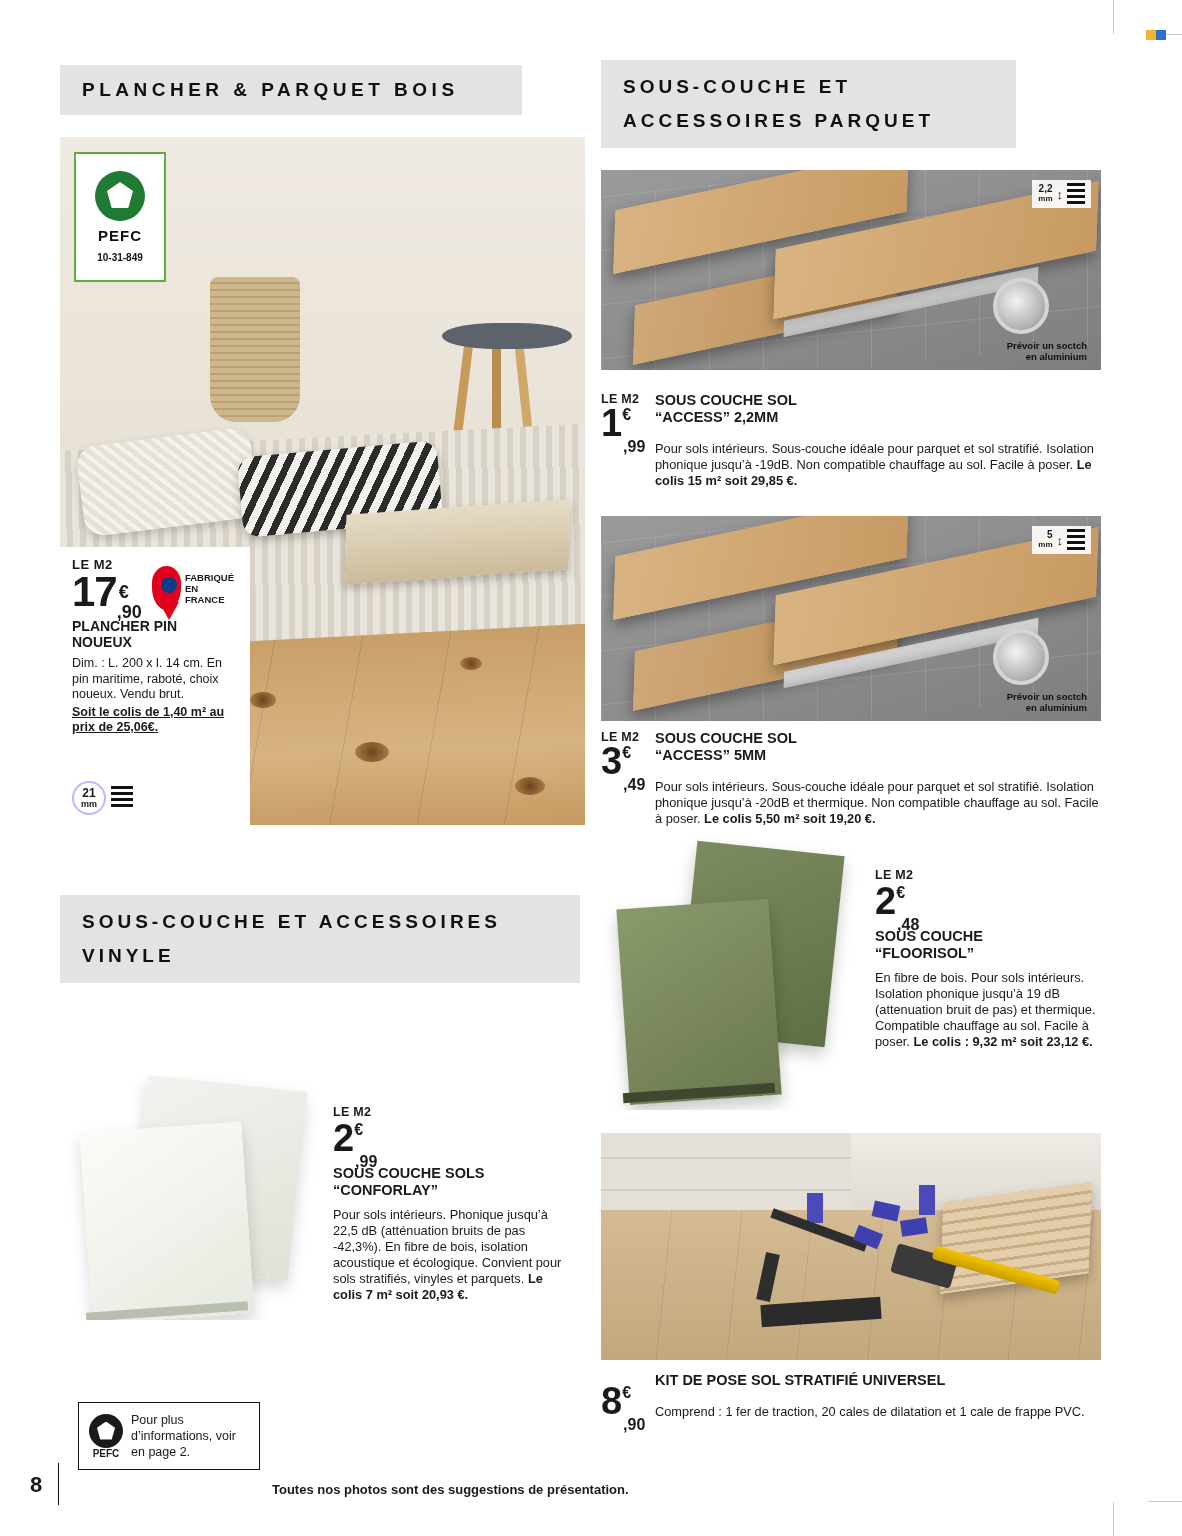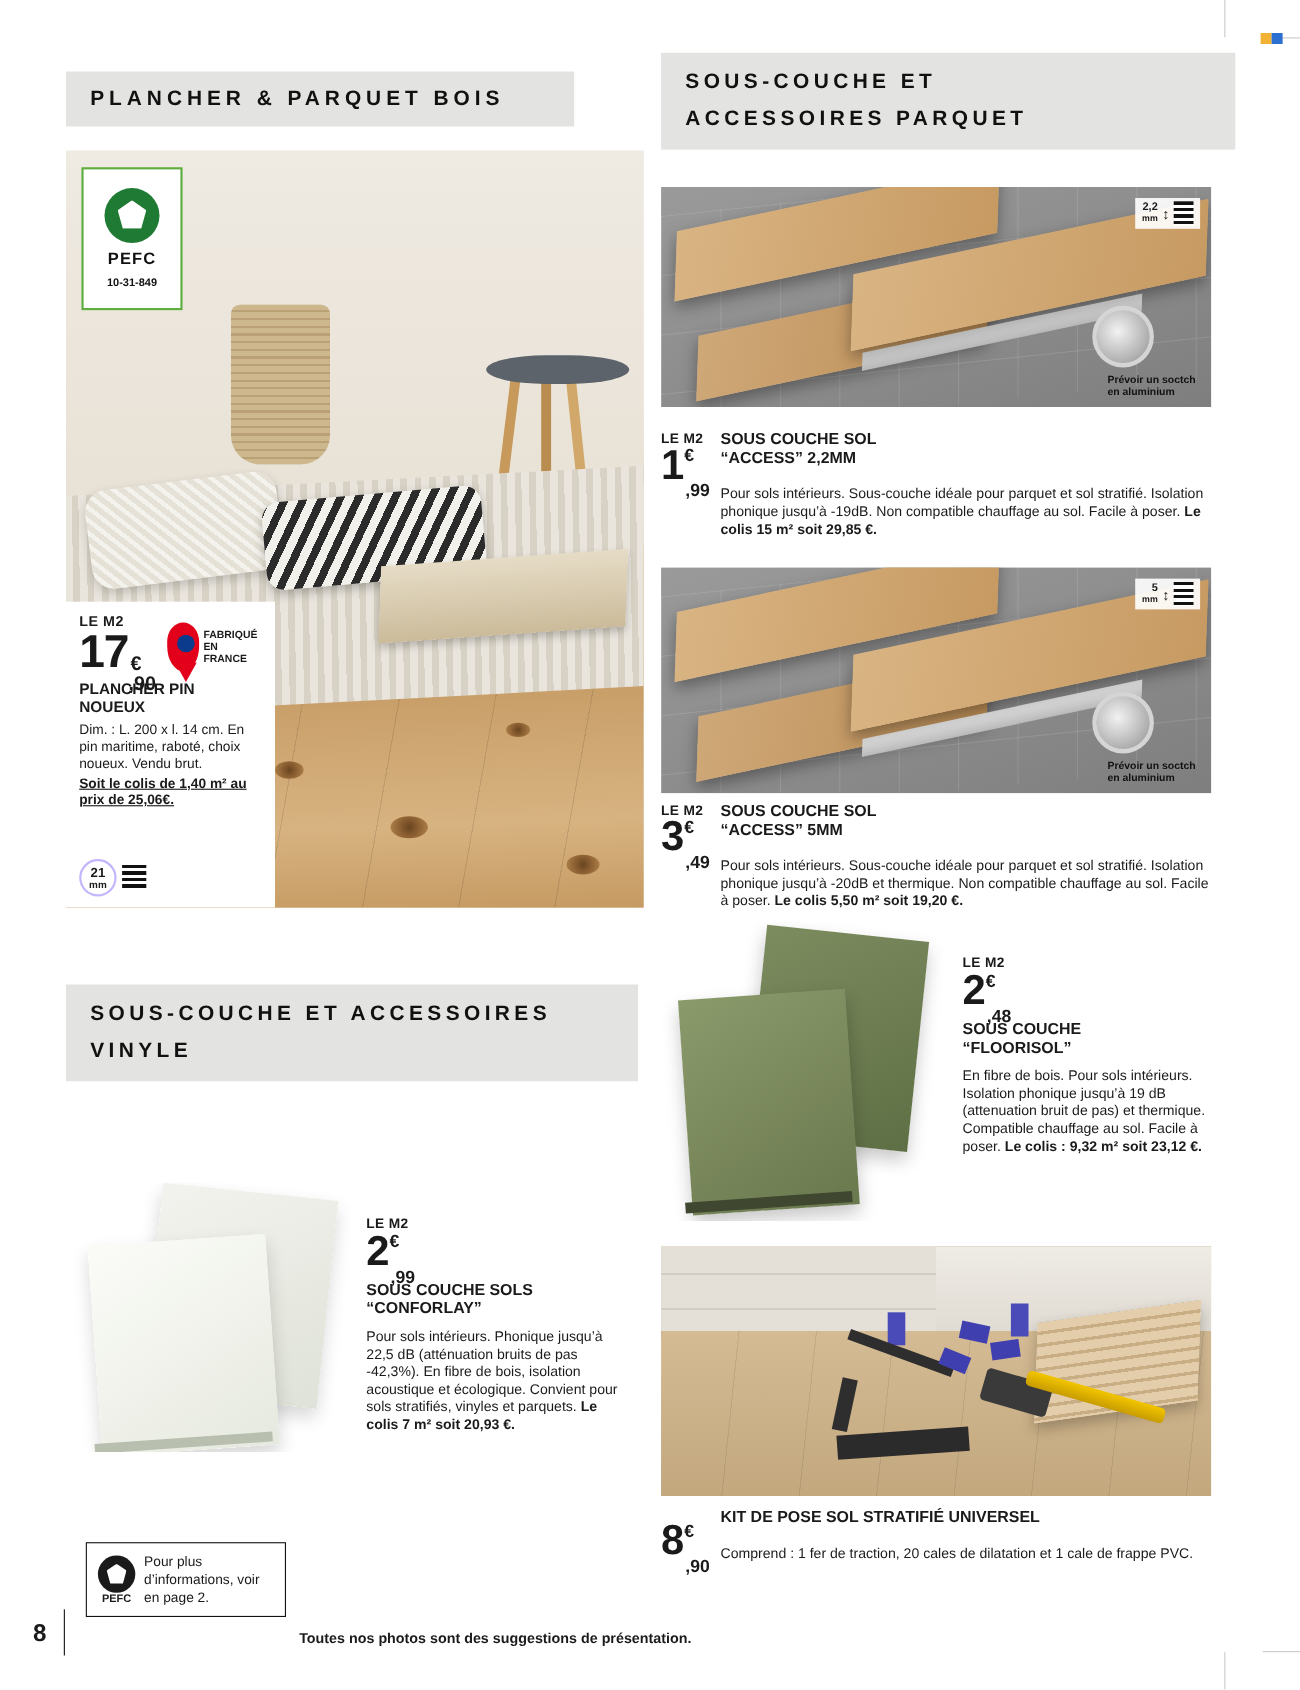--- a/index.html
+++ b/index.html
@@ -118,21 +118,21 @@
   }
   .pefc-badge .pefc-txt { font-weight:bold; font-size:15px; letter-spacing:1px; margin-top:6px; color:#111; }
   .pefc-badge .pefc-code { font-size:10px; font-weight:bold; margin-top:8px; color:#111; }
 
   
   .price-card {
     position:absolute; left: 60px; top: 547px; width: 190px; height: 278px;
     background: #ffffff; padding: 10px 12px;
   }
   .lem2 { font-size: 13px; font-weight: bold; letter-spacing:.5px; }
-  .price-row { display:flex; align-items:flex-end; position:relative; }
+  .price-row { display:flex; align-items:center; position:relative; }
   .price-big { font-size: 42px; font-weight: bold; line-height: 40px; letter-spacing:-1px; }
   .price-cur { font-size: 18px; font-weight: bold; margin-left:2px; line-height: 18px; }
   .price-dec { font-size: 18px; font-weight: bold; position:relative; top: 20px; left:-12px; }
   .fab-france {
     position:absolute; right: 4px; top: -6px; width: 82px; display:flex; align-items:center; gap:4px;
   }
   .fab-pin { width: 34px; height: 44px; background:#e2001a; border-radius: 17px 17px 17px 17px/ 20px 20px 26px 26px; position:relative; }
   .fab-pin:after { content:""; position:absolute; left:9px; top:11px; width:16px; height:16px; border-radius:50%; background:#0a3b8c; }
   .fab-pin:before { content:""; position:absolute; left:7px; bottom:-10px; width:20px; height:18px; background:#e2001a; clip-path: polygon(0 0,100% 0,50% 100%); }
   .fab-txt { font-size: 9.5px; font-weight:bold; line-height: 11px; }
@@ -175,21 +175,21 @@
     position:absolute; right: 52px; bottom: 36px; width: 56px; height: 56px;
     border-radius: 50%; background: radial-gradient(circle at 40% 40%,#f2f2f2,#b8b8b8 60%,#8f8f8f);
     border: 4px solid #d5d5d5;
   }
   .underlay-scene .tape-strip {
     position:absolute; left: 180px; bottom: 60px; width: 260px; height: 16px;
     background: linear-gradient(180deg,#e9e9e9,#b9b9b9);
     transform: rotate(-12deg) skewX(-14deg);
   }
   .caption-alu {
-    position:absolute; right: 14px; bottom: 8px; text-align:left;
+    position:absolute; right: 14px; bottom: 8px; text-align:right;
     font-size: 9.5px; font-weight:bold; color:#111; line-height: 11px;
   }
   .mm-tag {
     position:absolute; right: 10px; top: 10px;
     background: rgba(255,255,255,.9);
     padding: 3px 6px; display:flex; align-items:center; gap:4px;
   }
   .mm-tag .v { font-size: 10px; font-weight:bold; line-height:10px; text-align:right; }
   .mm-tag .v small { display:block; font-size: 8px; }
   .mm-tag .bars { width: 18px; height: 22px; background: repeating-linear-gradient(180deg,#111 0 3px,#fff 3px 6px); }
@@ -302,21 +302,21 @@
   <div class="cornermark cm-tr-h"></div>
   <div class="cm-swatch" style="background:#f2b233;"></div>
   <div class="cm-swatch" style="right:16px;top:30px;background:#2b6fd1;"></div>
   <div class="cornermark cm-br-v"></div>
   <div class="cornermark cm-br-h"></div>
 
   <div class="sect-header" style="left:60px; top:65px; width:462px; height:50px;">
     <span>PLANCHER &amp; PARQUET BOIS</span>
   </div>
 
-  <div class="sect-header two-line" style="left:601px; top:48px; width:522px; height:88px; letter-spacing:4px;text-align:right;">
+  <div class="sect-header two-line" style="left:601px; top:60px; width:415px; height:88px; letter-spacing:4px;text-align:right;">
     <span class="ln">SOUS-COUCHE ET</span>
     <span class="ln">ACCESSOIRES PARQUET</span>
   </div>
 
   <div class="photo" id="hero">
     <div class="wallarea"></div>
     <div class="basket"></div>
     <div class="stool-l1"></div>
     <div class="stool-l3"></div>
     <div class="stool-l2"></div>

